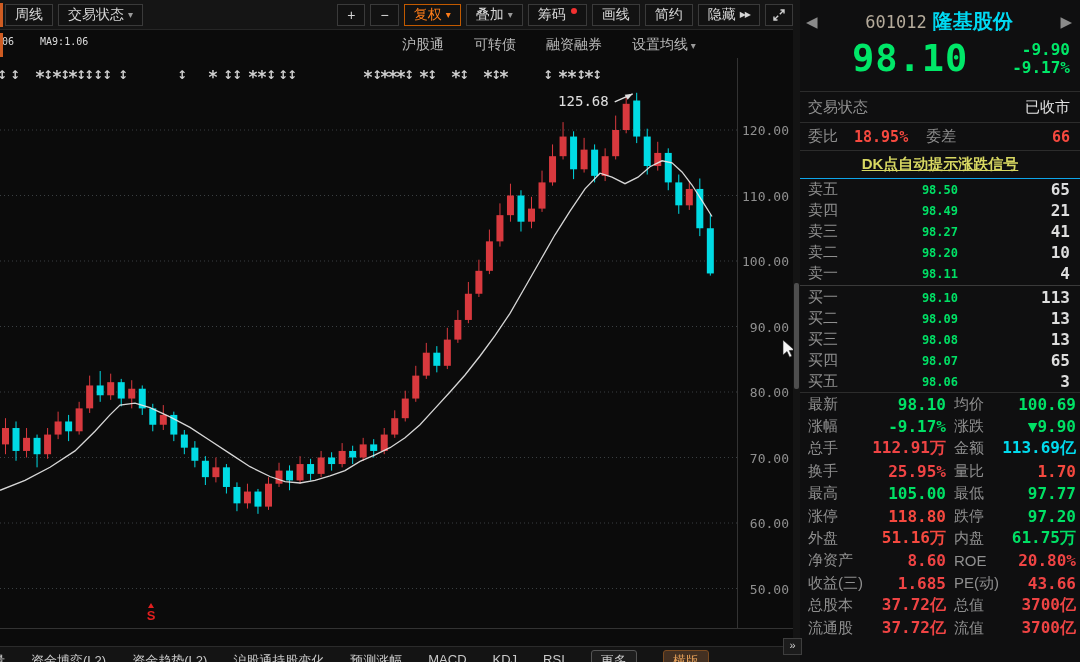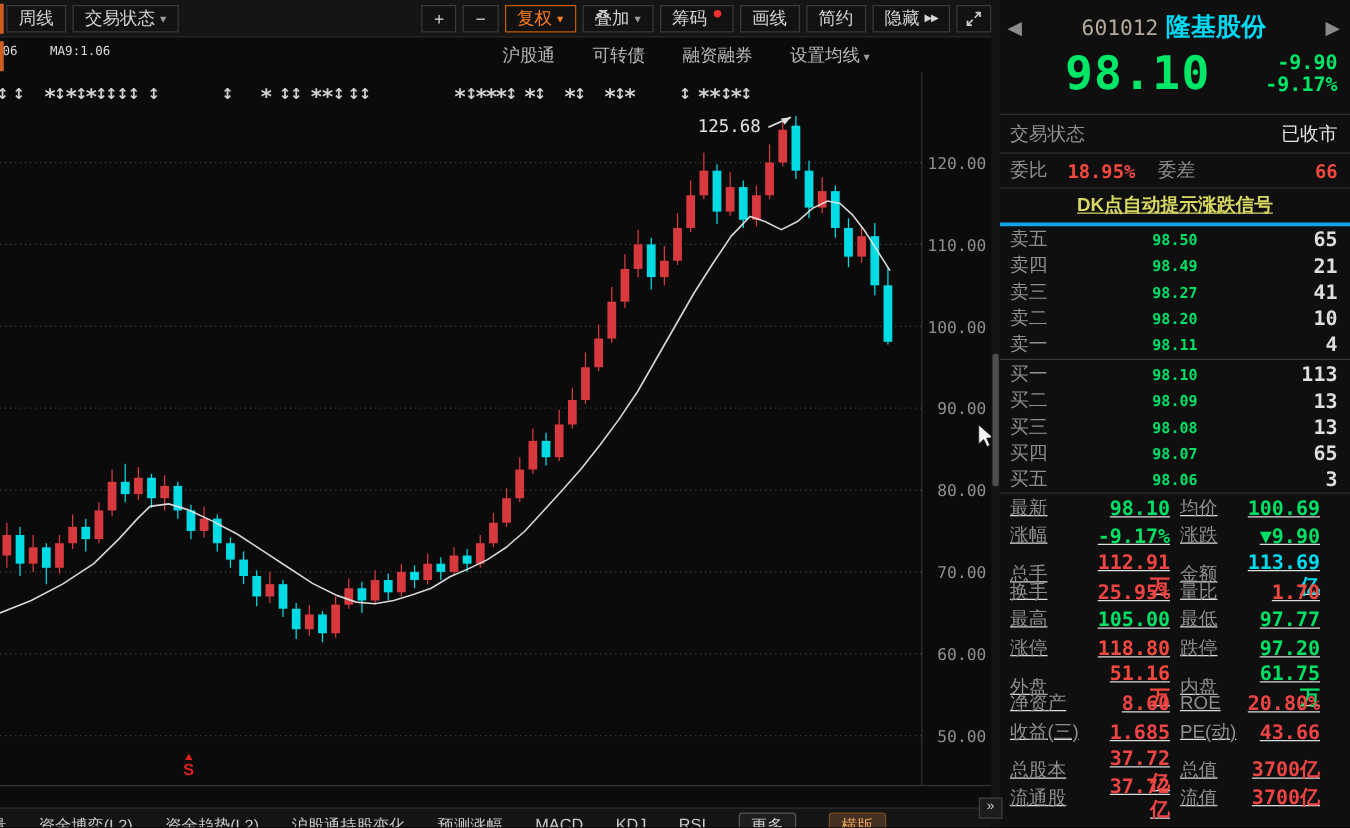--- a/index.html
+++ b/index.html
@@ -49,29 +49,29 @@
   #q-change-col{margin-left:auto;text-align:right;font-weight:bold;font-size:16px;color:#00e768;line-height:18px;}
   .prow{display:flex;align-items:center;box-sizing:border-box;padding:0 10px 0 8px;}
   #q-status{height:31px;border-bottom:1px solid #2c2c2c;}
   #q-status .lab{color:#8f8f8f;}
   #q-status .val{margin-left:auto;color:#e2e2e2;}
   #q-weibi{height:28px;border-bottom:1px solid #2c2c2c;font-weight:bold;}
   #q-weibi .lab{color:#8f8f8f;font-weight:normal;}
   #q-weibi .v1{margin-left:16px;}
   #q-weibi .lab2{margin-left:18px;}
   #q-weibi .v2{margin-left:auto;}
-  #q-dk{height:27px;border-bottom:3px solid #0ea5e9;display:flex;align-items:center;justify-content:center;}
+  #q-dk{height:27px;border-bottom:1px solid #0ea5e9;display:flex;align-items:center;justify-content:center;}
   #q-dk a{color:#d8d862;font-weight:bold;text-decoration:underline;font-size:15px;cursor:pointer;}
   .book-row{display:grid;grid-template-columns:46px 104px 1fr;align-items:center;height:21px;padding:0 10px 0 8px;}
   .book-row .lab{color:#8f8f8f;}
   .book-row .price{text-align:right;font-weight:bold;font-size:12px;}
   .book-row .vol{text-align:right;color:#dedede;font-weight:bold;font-size:16px;}
   #book-divider{border-bottom:1px solid #3a3a3a;margin:1px 0;}
   #q-details{border-top:1px solid #2c2c2c;}
-  .d-row{display:grid;grid-template-columns:64px 1fr 56px 1fr;align-items:center;height:22.4px;padding:0 24px 0 8px;text-decoration:underline;}
+  .d-row{display:grid;grid-template-columns:64px 1fr 56px 1fr;align-items:center;height:22.4px;padding:0 4px 0 8px;}
   .d-row .lab{color:#8f8f8f;font-size:15px;}
   .d-row .val{text-align:right;font-weight:bold;font-size:16px;}
   .g{color:#00e065;} .r{color:#f5493f;} .w{color:#ef4444;} .c{color:#00dbee;}
 </style>
 </head>
 <body>
 
 <div id="app">
 
   <div id="chart-pane">

